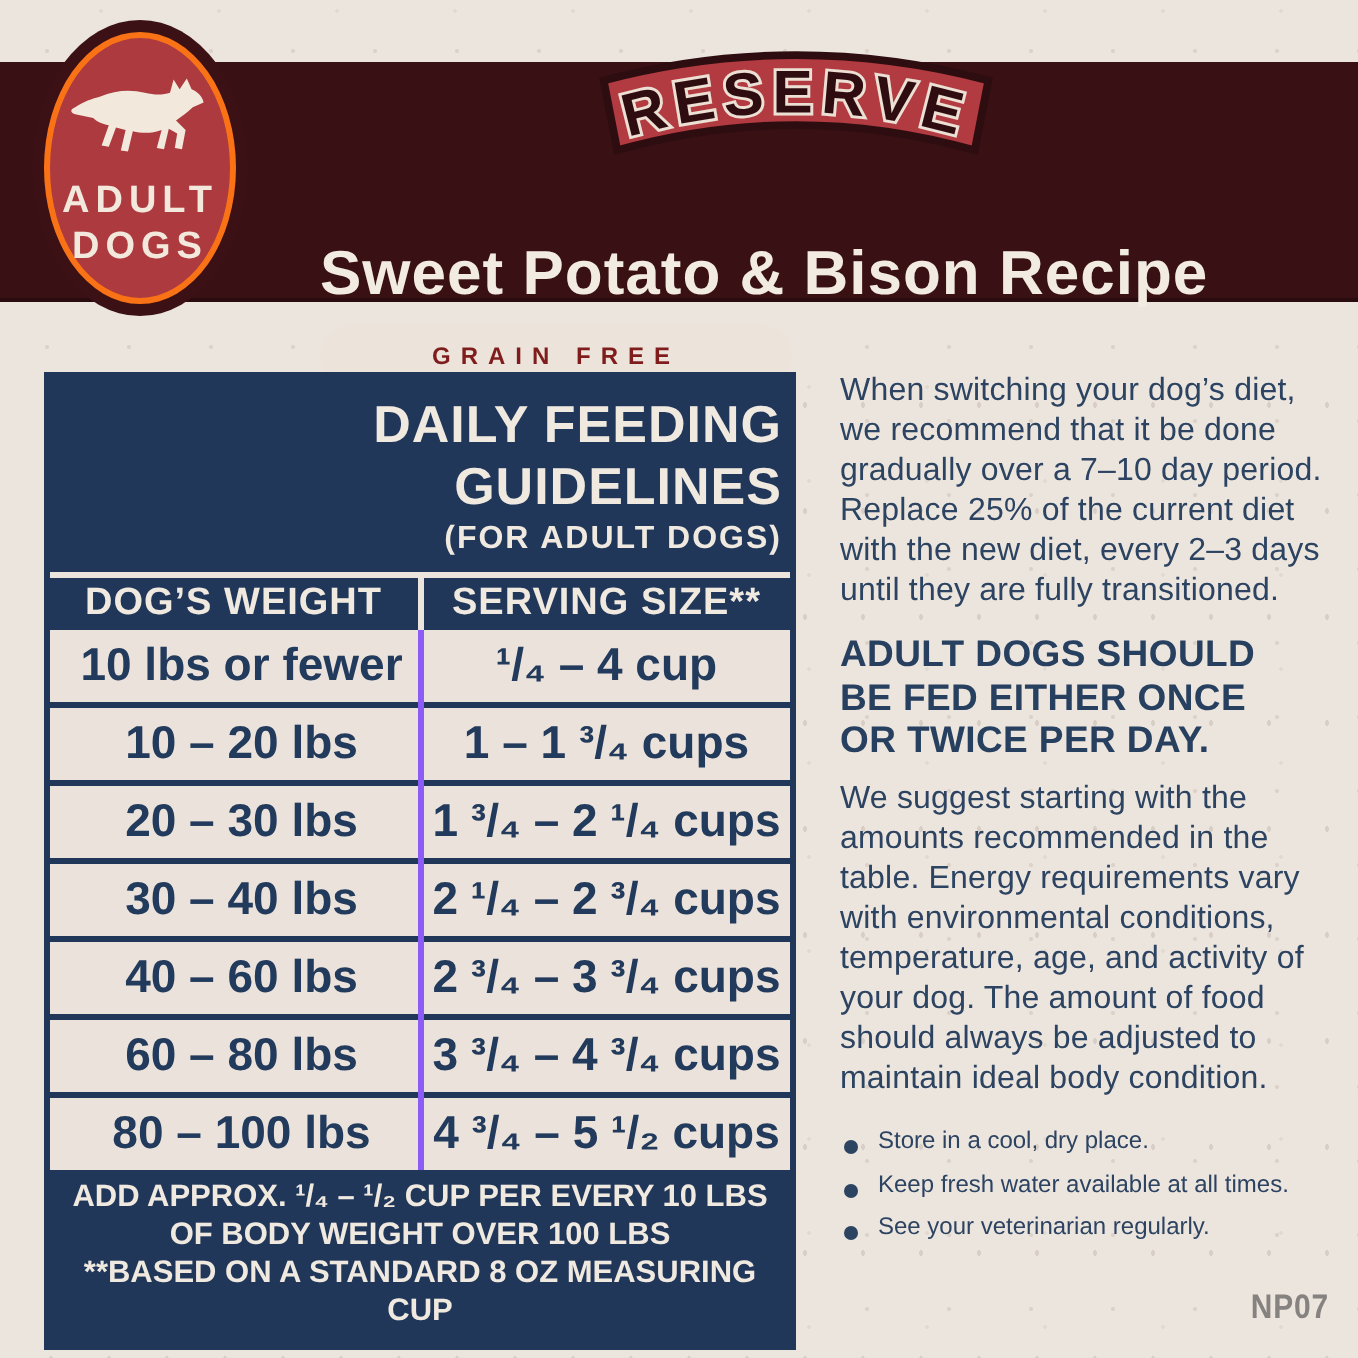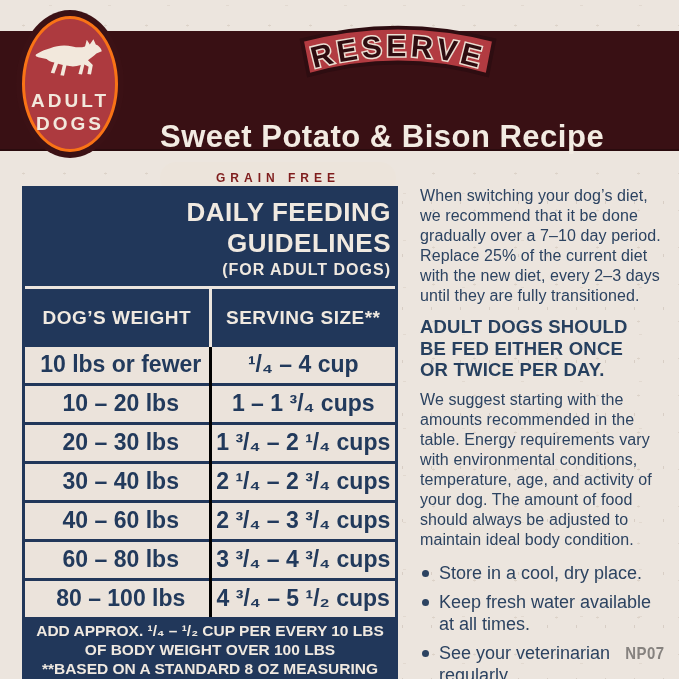--- a/index.html
+++ b/index.html
@@ -59,45 +59,45 @@
   .tb-title {
     background:#21375a; color:#f0e9e0; text-align:right;
     padding:8px 4px 7px; border-bottom:3px solid #ece5de;
   }
   .tb-title-main { font-size:26px; font-weight:bold; letter-spacing:0.5px; }
   .tb-title-sub  { font-size:16px; font-weight:bold; letter-spacing:1px; margin-top:2px; }
 
   table.feed { width:100%; border-collapse:collapse; }
   table.feed thead th {
     background:#21375a; color:#f0e9e0; font-size:19px; font-weight:bold;
-    letter-spacing:0.5px; padding:18px 2px; width:50%;
+    letter-spacing:0.5px; padding:2px 2px; width:50%;
   }
   table.feed thead th:first-child { border-right:3px solid #ece5de; }
   table.feed tbody td {
     color:#223a5c; font-size:23px; font-weight:bold; text-align:center;
     padding:4px 2px 5px; border-top:3px solid #21375a;
   }
   table.feed tbody tr:first-child td { border-top:none; }
-  table.feed tbody td:first-child { border-right:3px solid #000000;padding-left:10px; }
+  table.feed tbody td:first-child { border-right:3px solid #8b5cf6;padding-left:10px; }
 
   .tb-footer {
     background:#21375a; color:#f0e9e0; text-align:center;
     font-weight:bold; font-size:15.5px; line-height:1.22; padding:5px 2px 6px;
   }
 
   
   .right-col { flex:1; color:#2c4361; padding-top:0; }
   .right-col p { font-size:16px; line-height:1.25; margin-bottom:10px; letter-spacing:0.1px; }
   .right-head {
     color:#27405f; font-weight:bold; font-size:18.5px; line-height:1.17;
     margin:2px 0 9px; max-width:235px; letter-spacing:0.2px;
   }
   ul.tips { list-style:none; margin-top:13px; }
   ul.tips li {
-    position:relative; padding-left:19px; font-size:18px; line-height:1.22; margin-bottom:7px;
+    position:relative; padding-left:19px; font-size:12px; line-height:1.22; margin-bottom:7px;
   }
   ul.tips li::before {
     content:""; position:absolute; left:2px; top:7px; width:7px; height:7px;
     border-radius:50%; background:#2c4361;
   }
 
   .code {
     position:absolute; right:14px; bottom:15px; color:#86827f;
     font-size:17px; font-weight:bold; letter-spacing:0.5px;
     font-family:"Liberation Sans","DejaVu Sans",sans-serif; transform:scaleX(0.88); transform-origin:right;

